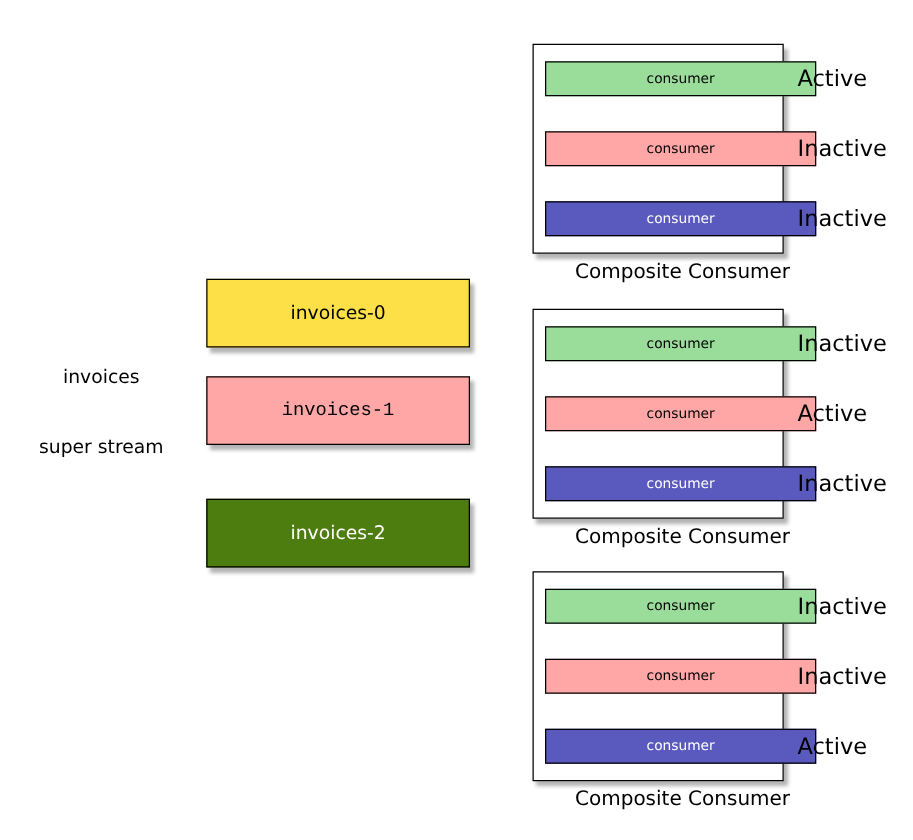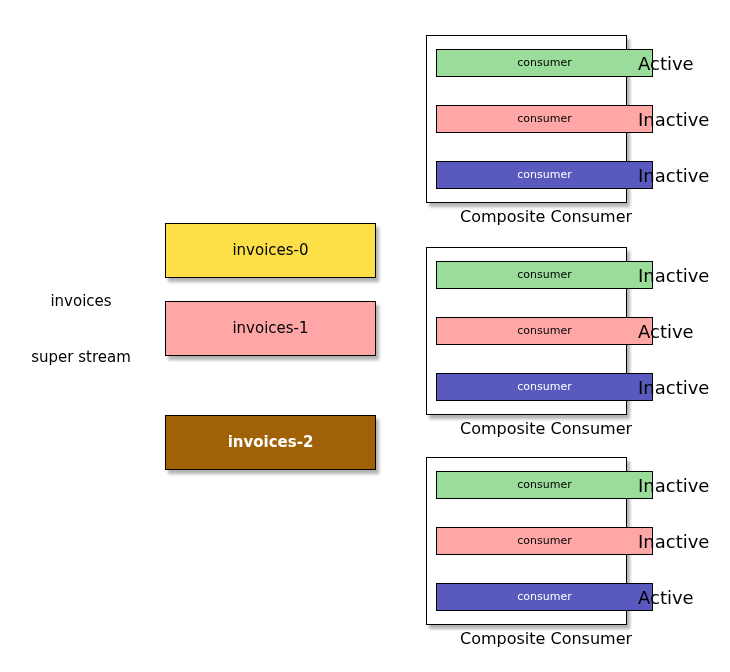--- a/index.html
+++ b/index.html
@@ -100,22 +100,22 @@
 </style>
 </head>
 <body>
 
 <div id="canvas">
 
   <div class="stream-label" style="top:348px;">super stream</div>
   <div class="stream-label" style="top:292px;">invoices</div>
 
   <div class="partition" style="top: 203px; background-color: #fde047; margin-top: 20px;" data-color="green">invoices-0</div>
-  <div class="partition" style="top: 301px; background-color: rgb(255, 167, 167);" data-color="pink">invoices-1</div>
-  <div class="partition" style="top: 415px; background-color: #a16207; font-weight: bold;" data-color="blue">invoices-2</div>
+  <div class="partition" style="top: 301px; background-color: rgb(255, 167, 167); font-family: Liberation Mono, monospace;" data-color="pink">invoices-1</div>
+  <div class="partition" style="top: 399px; background-color: #4d7c0f;" data-color="blue">invoices-2</div>
 
   <div class="group" style="top:35px;">
     <div class="group-box"></div>
     <div class="consumer row0" data-color="green" style="background-color: rgb(154, 221, 154);">consumer</div>
     <div class="consumer row1" data-color="pink" style="background-color: rgb(255, 167, 167);">consumer</div>
     <div class="consumer row2" data-color="blue" style="background-color: rgb(90, 90, 190);">consumer</div>
     <div class="status row0">Active</div>
     <div class="status row1">Inactive</div>
     <div class="status row2">Inactive</div>
     <div class="group-caption">Composite Consumer</div>

